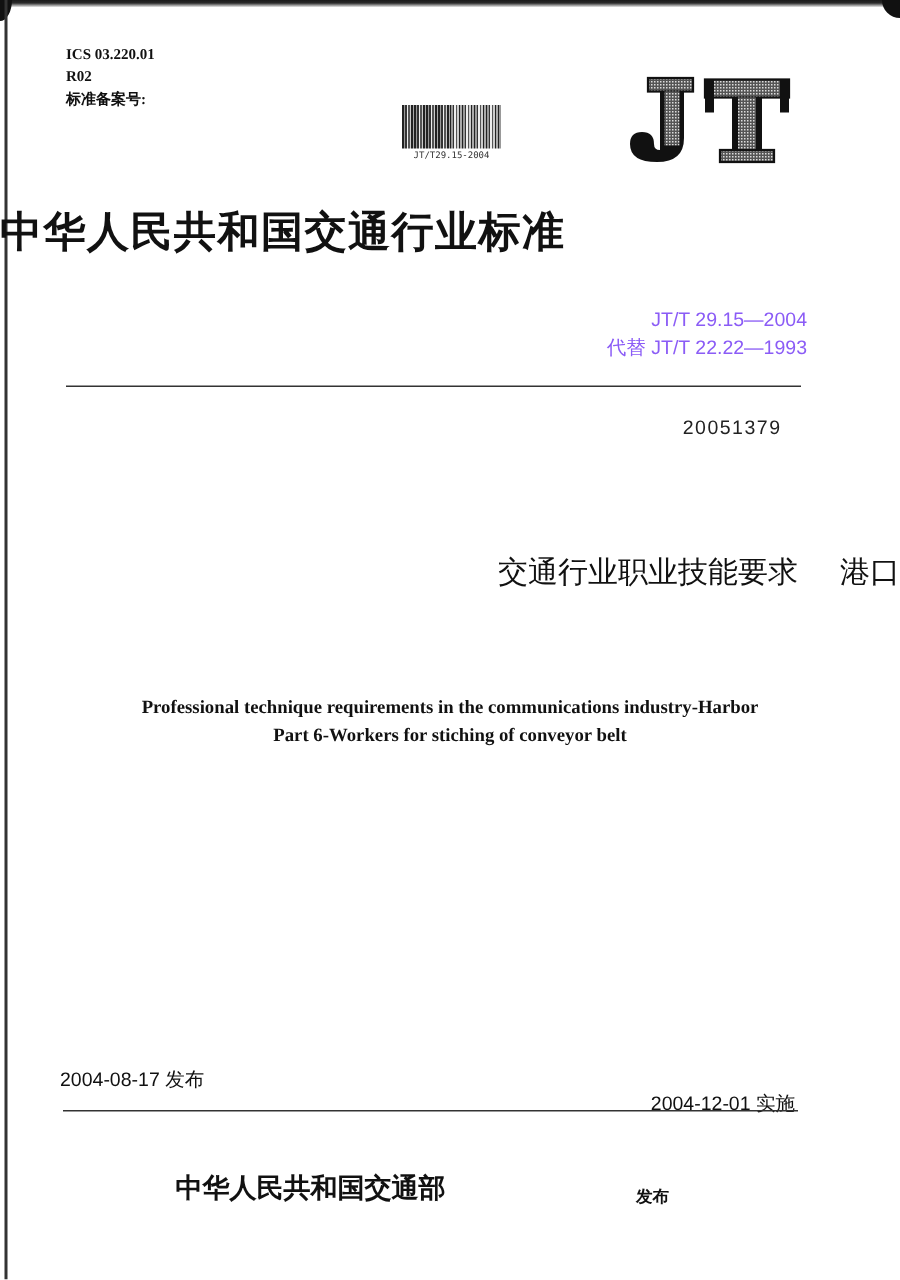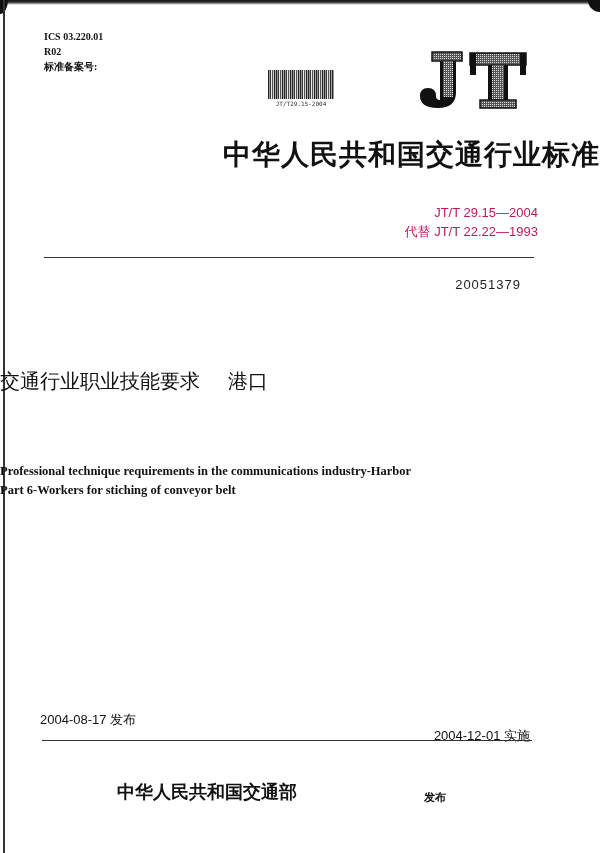--- a/index.html
+++ b/index.html
@@ -18,35 +18,35 @@
 
     .barcode { position: absolute; left: 268px; top: 70px; width: 66px; height: 29px;
                background: repeating-linear-gradient(to right,
                  #222 0, #222 1px, #999 1px, #999 2px, #333 2px, #333 3px, #eee 3px, #eee 4px,
                  #555 4px, #555 5px, #ccc 5px, #ccc 6px, #222 6px, #222 7px, #aaa 7px, #aaa 8px); }
     .barcode-text { position: absolute; left: 268px; top: 100px; width: 66px; text-align: center;
                     font-family: "DejaVu Sans Mono", monospace; font-size: 6px; color: #333; }
 
     .logo { position: absolute; left: 410px; top: 50px; width: 120px; height: 60px; }
 
-    .std-title { position: absolute; left: 0; top: 136px; width: 600px; text-align: right;
+    .std-title { position: absolute; left: 0; top: 136px; width: 600px; text-align: left;
                  font-family: "DejaVu Serif", serif; font-weight: bold; font-size: 28px;
                  letter-spacing: 1px; color: #111; }
 
     .std-code { position: absolute; right: 62px; top: 203px; text-align: right;
-                font-family: "Liberation Sans", sans-serif; font-size: 13px; line-height: 19px; color: #be185d; }
+                font-family: "Liberation Sans", sans-serif; font-size: 13px; line-height: 19px; color: #8b5cf6; }
     .rule-top { position: absolute; left: 44px; top: 257px; width: 490px; height: 1px; background: #333; }
     .serial { position: absolute; right: 79px; top: 277px; font-family: Liberation Sans, sans-serif;
               font-size: 13px; letter-spacing: 1px; color: #222; }
 
-    .title-cn { position: absolute; left: 0; top: 366px; width: 600px; text-align: left;
+    .title-cn { position: absolute; left: 0; top: 366px; width: 600px; text-align: right;
                 font-family: "DejaVu Sans", sans-serif; font-size: 20px; line-height: 30px; color: #111; }
     .title-cn .gap { display: inline-block; width: 28px; }
 
-    .title-en { position: absolute; left: 0; top: 462px; width: 600px; text-align: left;
+    .title-en { position: absolute; left: 0; top: 462px; width: 600px; text-align: center;
                 font-family: "Liberation Serif", serif; font-weight: bold; font-size: 12.5px;
                 line-height: 19px; color: #111; }
 
     .dates { position: absolute; left: 40px; top: 711px; width: 490px;
              font-family: "Liberation Sans", sans-serif; font-size: 13px; color: #111; }
     .dates .left { position: absolute; left: 0; top: 0; }
     .dates .right { position: absolute; right: 0; top: 16px; }
     .rule-bottom { position: absolute; left: 42px; top: 740px; width: 490px; height: 1px; background: #333; }
 
     .publisher { position: absolute; left: 117px; top: 780px; font-family: "DejaVu Serif", serif;

